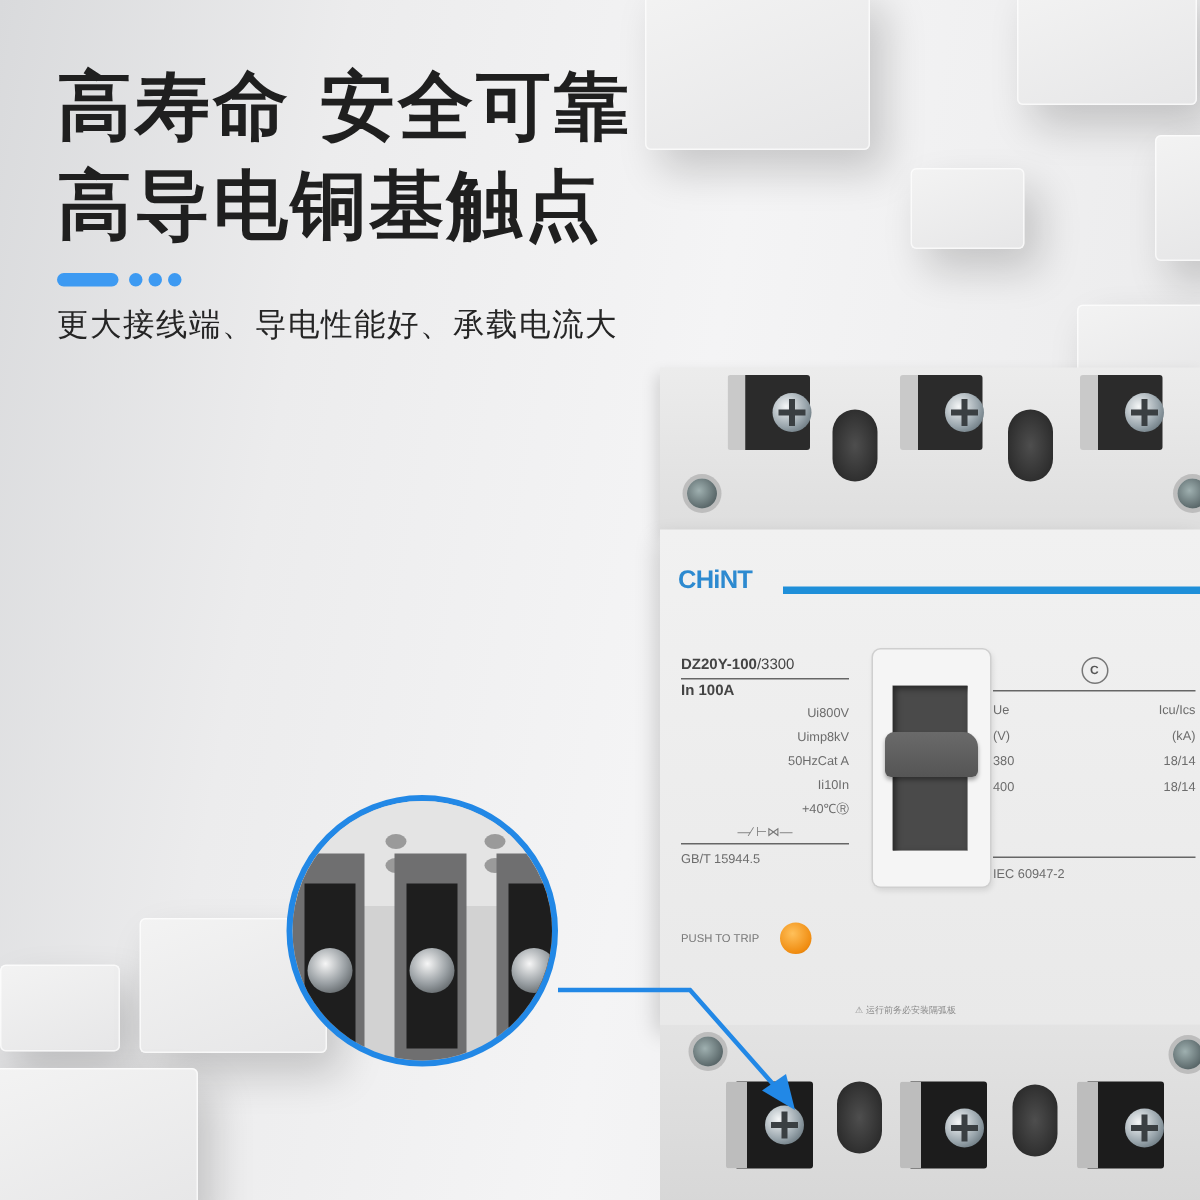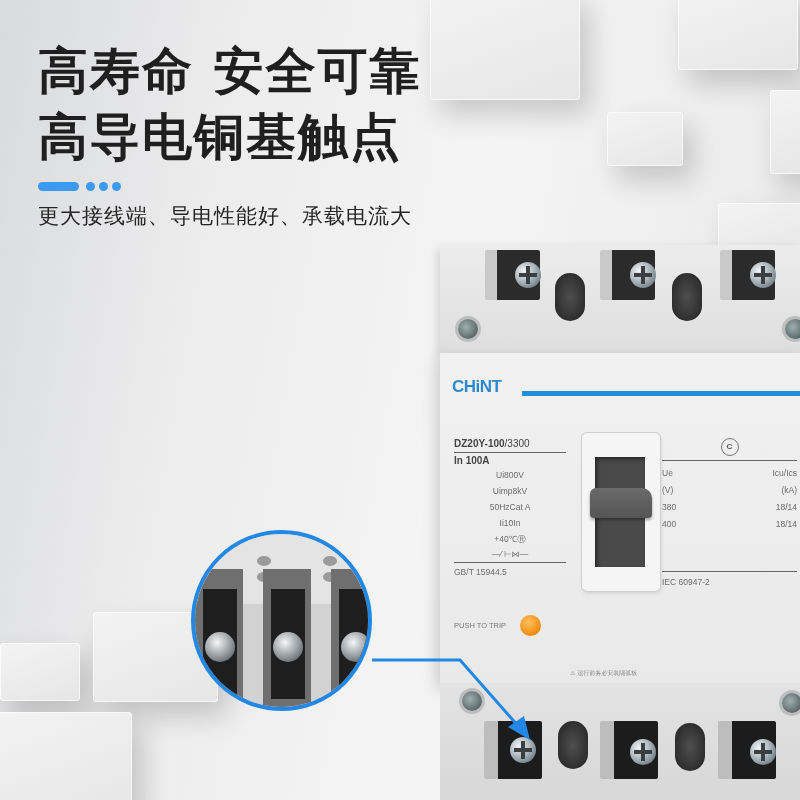--- a/index.html
+++ b/index.html
@@ -73,21 +73,21 @@
     font-size: 17px; color: #2d8ad0; letter-spacing: -0.5px;
   }
   .logo-line { position: absolute; left: 82px; top: 38px; width: 278px; height: 5px; background: #1f8fd9; }
   .spec-l {
     position: absolute; left: 14px; top: 85px; width: 112px;
     font-family: "Liberation Sans", sans-serif; color: #6c6c6c; font-size: 8.5px;
   }
   .spec-l .model { font-size: 10px; color: #444; padding-bottom: 3px; border-bottom: 1px solid #666; }
   .spec-l .model b { font-weight: bold; }
   .spec-l .rating { font-weight: bold; color: #444; font-size: 10px; margin: 2px 0 1px; }
-  .spec-l .row { display: flex; justify-content: center; height: 16px; line-height: 16px; }
+  .spec-l .row { display: flex; justify-content: flex-end; height: 16px; line-height: 16px; }
   .spec-l .sym { text-align: center; height: 16px; line-height: 14px; color: #777; border-bottom: 1px solid #666; margin-bottom: 4px; }
   .spec-r {
     position: absolute; left: 222px; top: 85px; width: 135px;
     font-family: "Liberation Sans", sans-serif; color: #6c6c6c; font-size: 8.5px;
   }
   .spec-r .ccc {
     width: 18px; height: 18px; margin: 0 auto 4px; border: 1.5px solid #777; border-radius: 50%;
     text-align: center; font-size: 8px; line-height: 15px; color: #555; font-weight: bold;
   }
   .spec-r .hr { border-top: 1px solid #666; margin-bottom: 4px; }

